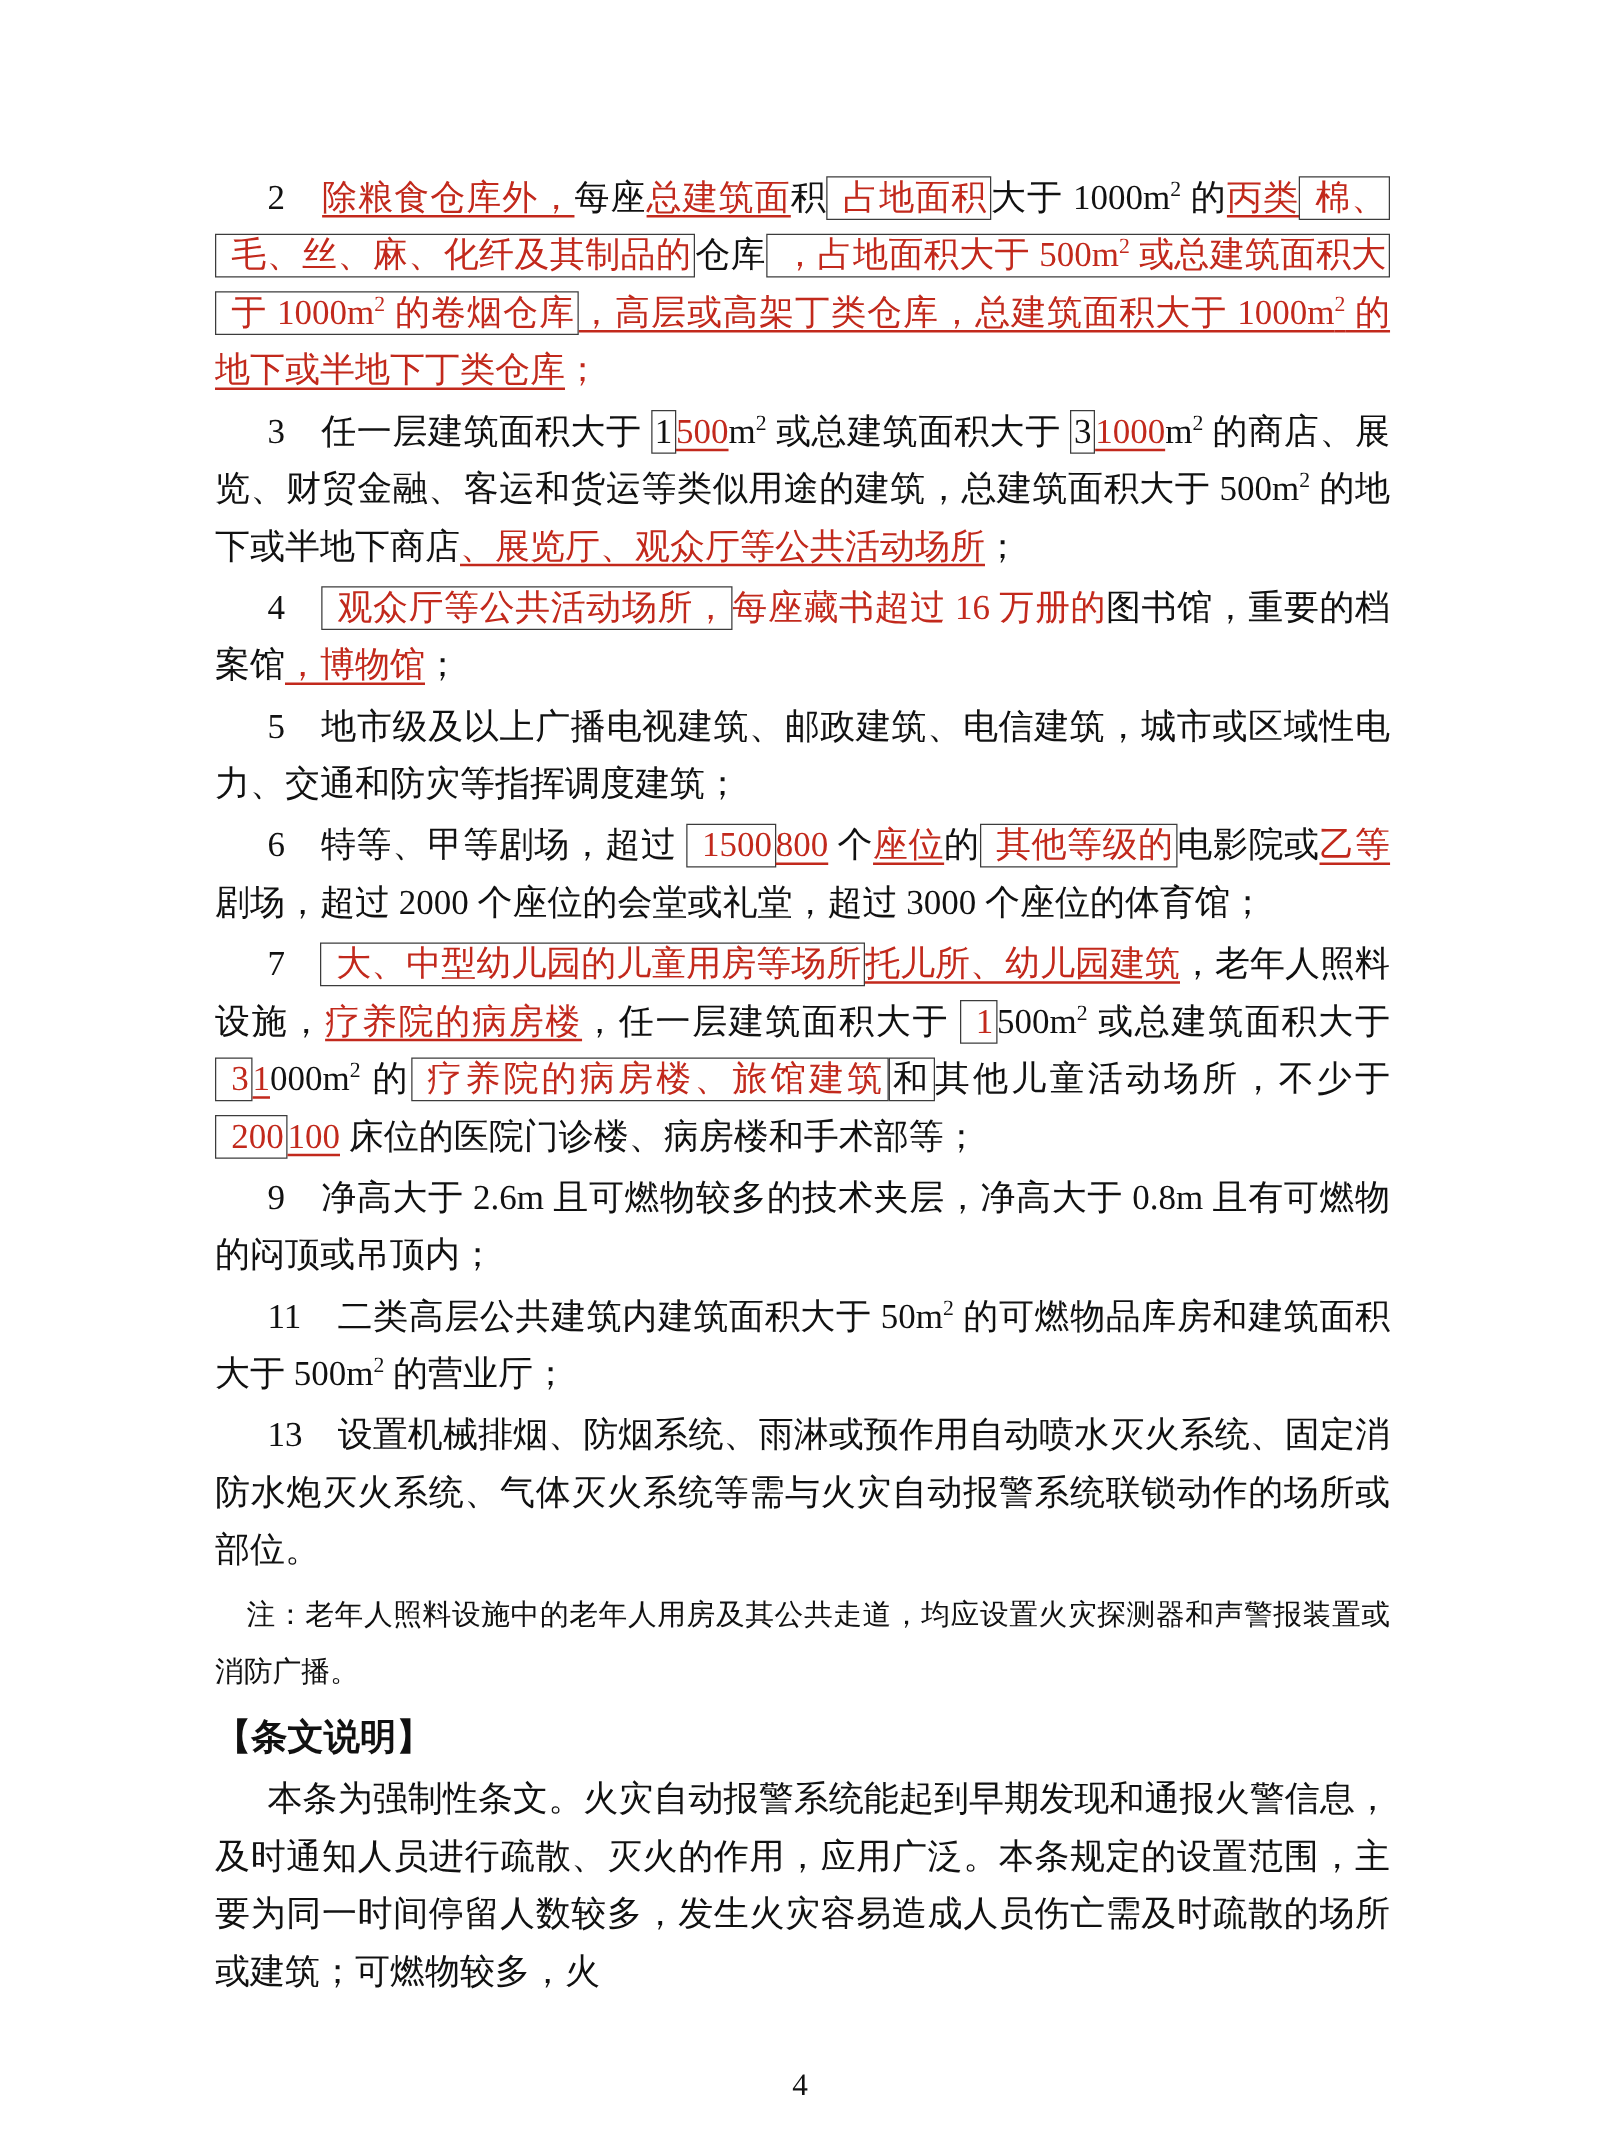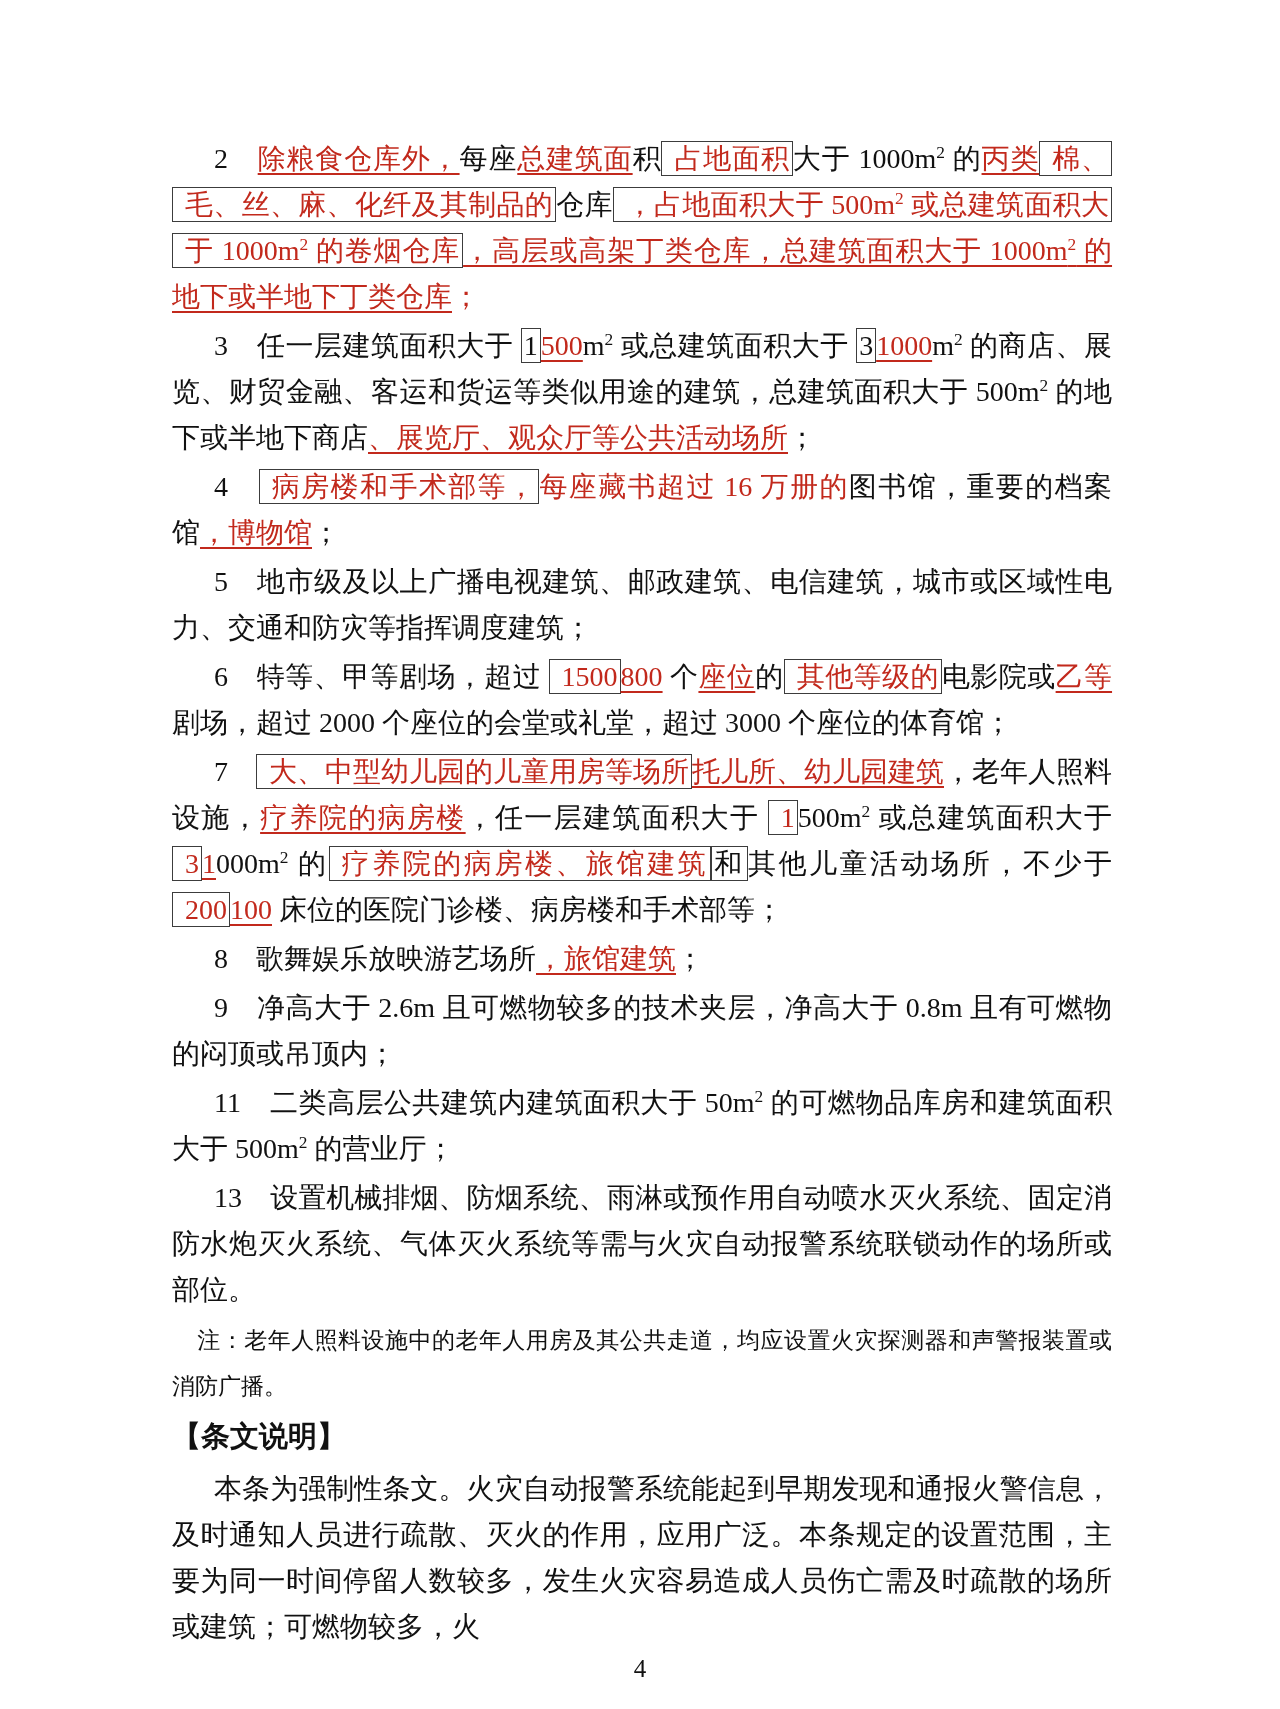--- a/index.html
+++ b/index.html
@@ -26,21 +26,21 @@
     text-indent:1.5em;
     color:var(--ink);
   }
   .para.note{
     font-size:23px;
     line-height:46px;
     text-indent:1.1em;
     margin-top:5px;
   }
   .para.section-header{
-    font-family:Liberation Mono, monospace;
+    font-family:Liberation Sans, sans-serif;
     font-weight:700;
     text-indent:0;
     font-size:29px;
     margin-top:6px;
     margin-bottom:4px;
   }
   .seg{ white-space:pre-wrap; }
   .seg.black{ color:var(--ink); }
   .seg.red{ color:var(--red); }
   .seg.ins{
@@ -68,25 +68,24 @@
     font-family:"Liberation Serif","DejaVu Serif",serif;
   }
 </style>
 </head>
 <body>
 
 <div class="page">
   <div class="content">
       <p class="para "><span class="seg black">2　</span><span class="seg ins">除粮食仓库外，</span><span class="seg black">每座</span><span class="seg ins">总建筑面</span><span class="seg black">积</span><span class="seg boxred">占地面积</span><span class="seg black">大于 1000m<sup>2</sup> 的</span><span class="seg ins">丙类</span><span class="seg boxred">棉、毛、丝、麻、化纤及其制品的</span><span class="seg black">仓库</span><span class="seg boxred">，占地面积大于 500m<sup>2</sup> 或总建筑面积大于 1000m<sup>2</sup> 的卷烟仓库</span><span class="seg ins">，高层或高架丁类仓库，总建筑面积大于 1000m<sup>2</sup> 的地下或半地下丁类仓库</span><span class="seg red">；</span></p>
       <p class="para "><span class="seg black">3　任一层建筑面积大于 </span><span class="seg boxblack">1</span><span class="seg ins">500</span><span class="seg black">m<sup>2</sup> 或总建筑面积大于 </span><span class="seg boxblack">3</span><span class="seg ins">1000</span><span class="seg black">m<sup>2</sup> 的商店、展览、财贸金融、客运和货运等类似用途的建筑，总建筑面积大于 500m<sup>2</sup> 的地下或半地下商店</span><span class="seg ins">、展览厅、观众厅等公共活动场所</span><span class="seg black">；</span></p>
-      <p class="para "><span class="seg black">4　</span><span class="seg boxred">病房楼和手术部等，</span><span class="seg red">每座藏书超过 16 万册的</span><span class="seg black">图书馆，重要的档案馆</span><span class="seg ins">，博物馆</span><span class="seg black">；</span></p>
+      <p class="para "><span class="seg black">4　</span><span class="seg boxred">观众厅等公共活动场所，</span><span class="seg red">每座藏书超过 16 万册的</span><span class="seg black">图书馆，重要的档案馆</span><span class="seg ins">，博物馆</span><span class="seg black">；</span></p>
       <p class="para "><span class="seg black">5　地市级及以上广播电视建筑、邮政建筑、电信建筑，城市或区域性电力、交通和防灾等指挥调度建筑；</span></p>
       <p class="para "><span class="seg black">6　特等、甲等剧场，超过 </span><span class="seg boxred">1500</span><span class="seg ins">800</span><span class="seg black"> 个</span><span class="seg ins">座位</span><span class="seg black">的</span><span class="seg boxred">其他等级的</span><span class="seg black">电影院或</span><span class="seg ins">乙等</span><span class="seg black">剧场，超过 2000 个座位的会堂或礼堂，超过 3000 个座位的体育馆；</span></p>
       <p class="para "><span class="seg black">7　</span><span class="seg boxred">大、中型幼儿园的儿童用房等场所</span><span class="seg ins">托儿所、幼儿园建筑</span><span class="seg black">，老年人照料设施，</span><span class="seg ins">疗养院的病房楼</span><span class="seg black">，任一层建筑面积大于 </span><span class="seg boxred">1</span><span class="seg black">500m<sup>2</sup> 或总建筑面积大于 </span><span class="seg boxred">3</span><span class="seg ins">1</span><span class="seg black">000m<sup>2</sup> 的</span><span class="seg boxred">疗养院的病房楼、旅馆建筑</span><span class="seg boxblack">和</span><span class="seg black">其他儿童活动场所，不少于 </span><span class="seg boxred">200</span><span class="seg ins">100</span><span class="seg black"> 床位的医院门诊楼、病房楼和手术部等；</span></p>
-      <p class="para "><span class="seg black">8　歌舞娱乐放映游艺场所</span><span class="seg ins">，旅馆建筑</span><span class="seg black">；</span></p>
       <p class="para "><span class="seg black">9　净高大于 2.6m 且可燃物较多的技术夹层，净高大于 0.8m 且有可燃物的闷顶或吊顶内；</span></p>
       <p class="para "><span class="seg black">11　二类高层公共建筑内建筑面积大于 50m<sup>2</sup> 的可燃物品库房和建筑面积大于 500m<sup>2</sup> 的营业厅；</span></p>
       <p class="para "><span class="seg black">13　设置机械排烟、防烟系统、雨淋或预作用自动喷水灭火系统、固定消防水炮灭火系统、气体灭火系统等需与火灾自动报警系统联锁动作的场所或部位。</span></p>
       <p class="para note"><span class="seg black">注：老年人照料设施中的老年人用房及其公共走道，均应设置火灾探测器和声警报装置或消防广播。</span></p>
       <p class="para section-header"><span class="seg black">【条文说明】</span></p>
       <p class="para "><span class="seg black">本条为强制性条文。火灾自动报警系统能起到早期发现和通报火警信息，及时通知人员进行疏散、灭火的作用，应用广泛。本条规定的设置范围，主要为同一时间停留人数较多，发生火灾容易造成人员伤亡需及时疏散的场所或建筑；可燃物较多，火</span></p>
     </div>
   <div class="page-number">4</div>
 </div>
 

